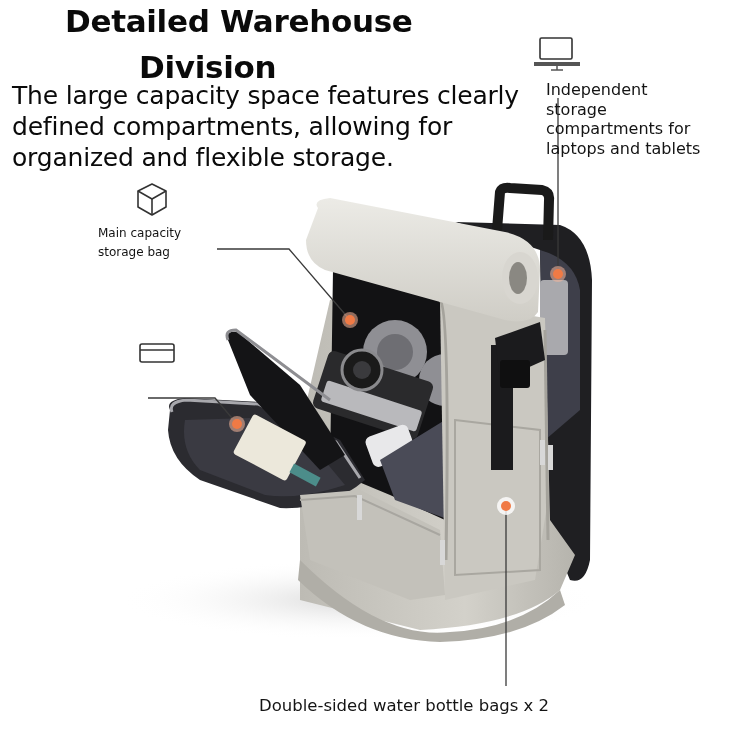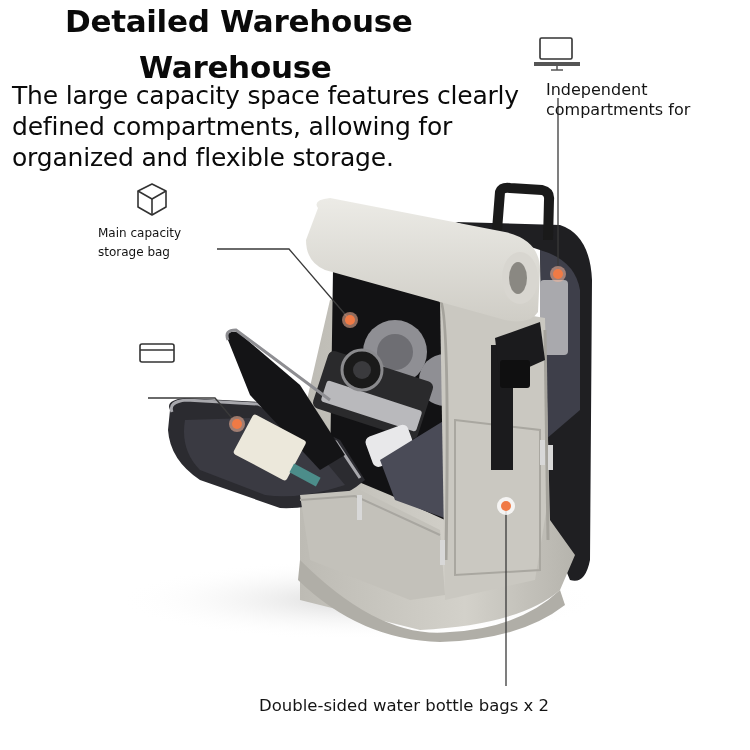--- a/index.html
+++ b/index.html
@@ -129,29 +129,31 @@
   </g>
   <g>
     <rect x="540" y="38" width="32" height="21" rx="1.5" fill="none" stroke="#333" stroke-width="1.6"></rect>
     <rect x="534" y="62" width="46" height="4" fill="#555"></rect>
     <line x1="557" y1="66" x2="557" y2="70" stroke="#555" stroke-width="1.5"></line>
     <line x1="551" y1="70" x2="563" y2="70" stroke="#555" stroke-width="1.5"></line>
   </g>
 </svg>
 
 <div class="abs title title1">Detailed Warehouse</div>
-<div class="abs title title2">Warehouse</div>
+<div class="abs title title2">Division</div>
 <div class="abs subtitle">The large capacity space features clearly defined compartments, allowing for organized and flexible storage.</div>
 
 <div class="abs label lbl-main">
   <div>Main capacity</div>
   <div>storage bag</div>
 </div>
 
 <div class="abs label lbl-front">
 </div>
 
 <div class="abs label lbl-laptop">
   <div>Independent</div>
+  <div>storage</div>
   <div>compartments for</div>
+  <div>laptops and tablets</div>
 </div>
 
 <div class="abs label lbl-bottle">Double-sided water bottle bags x 2</div>
 
 </body></html>

